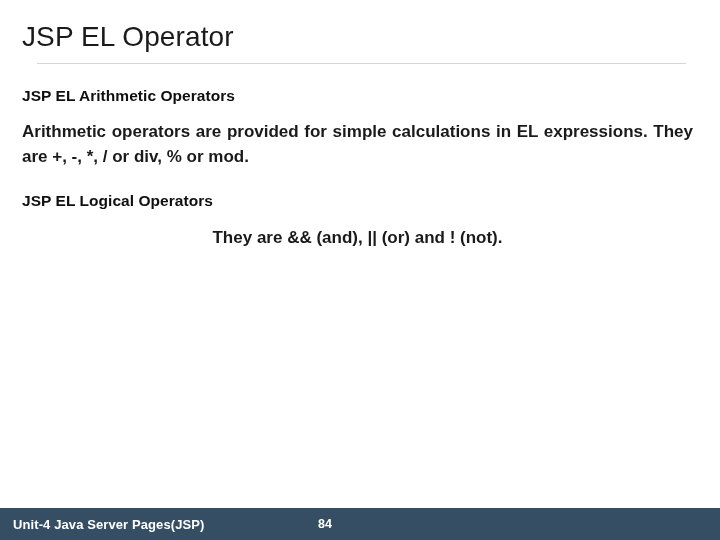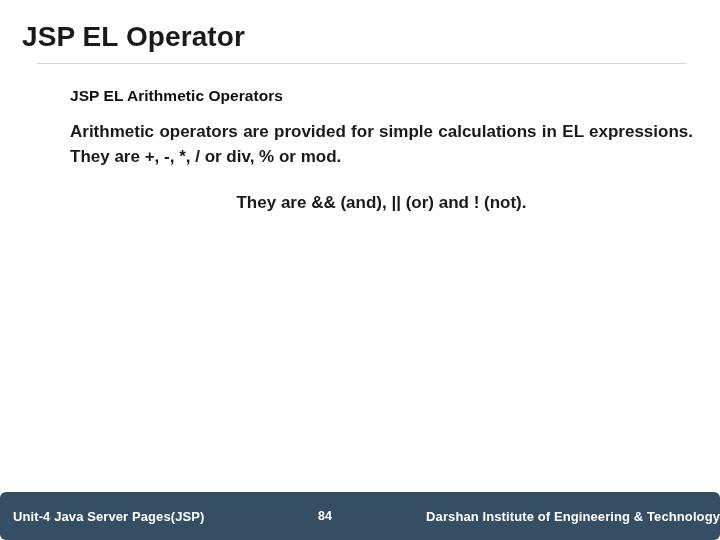--- a/index.html
+++ b/index.html
@@ -22,38 +22,37 @@
     flex-direction: column;
   }
 
   
   .title-area {
     padding: 20px 20px 0 22px;
     flex: 0 0 auto;
   }
   .slide-title {
     font-size: 28px;
-    font-weight: 700;
+    font-weight: 400;
     color: #1a1a1a;
     line-height: 1.18;
     letter-spacing: 0.1px;
     white-space: nowrap;
   }
   .title-rule {
     margin: 10px 14px 0 15px;
     height: 1px;
     background: #d6d6d6;
   }
 
   
   .content {
     flex: 1 1 auto;
     padding: 22px 27px 6px 22px;
     box-sizing: border-box;
-    margin-left: 48px;
   }
   .section {
     margin-bottom: 22px;
   }
   .section:last-child {
     margin-bottom: 0;
   }
   .sec-heading {
     font-size: 15.5px;
     font-weight: 700;
@@ -73,26 +72,25 @@
   .sec-body.nojustify {
     text-align: center;
   }
 
   
   .footer-bar {
     position: absolute;
     left: 0;
     right: 0;
     bottom: 0;
-    height: 48px;
+    height: 32px;
     background: #364e63;
     display: flex;
     align-items: center;
     color: #ffffff;
-    border-radius: 6px;
   }
   .footer-left {
     font-size: 13px;
     font-weight: 700;
     padding-left: 13px;
     white-space: nowrap;
     letter-spacing: 0.1px;
   }
   .footer-page {
     font-size: 12.5px;
@@ -121,25 +119,25 @@
   </div>
 
   <div class="content">
 
     <div class="section">
       <div class="sec-heading">JSP EL Arithmetic Operators</div>
       <div class="sec-body">Arithmetic operators are provided for simple calculations in EL expressions. They are +, -, *, / or div, % or mod.</div>
     </div>
 
     <div class="section">
+      <div class="sec-heading">JSP EL Logical Operators</div>
       <div class="sec-body nojustify">They are &amp;&amp; (and), || (or) and ! (not).</div>
     </div>
 
 
   </div>
 
   <div class="footer-bar">
     <div class="footer-left">Unit-4 Java Server Pages(JSP)</div>
     <div class="footer-page">84</div>
-    <div class="footer-right">Darshan Institute of Engineering &amp; Technology</div>
   </div>
 
 </div>
 
 </body></html>

